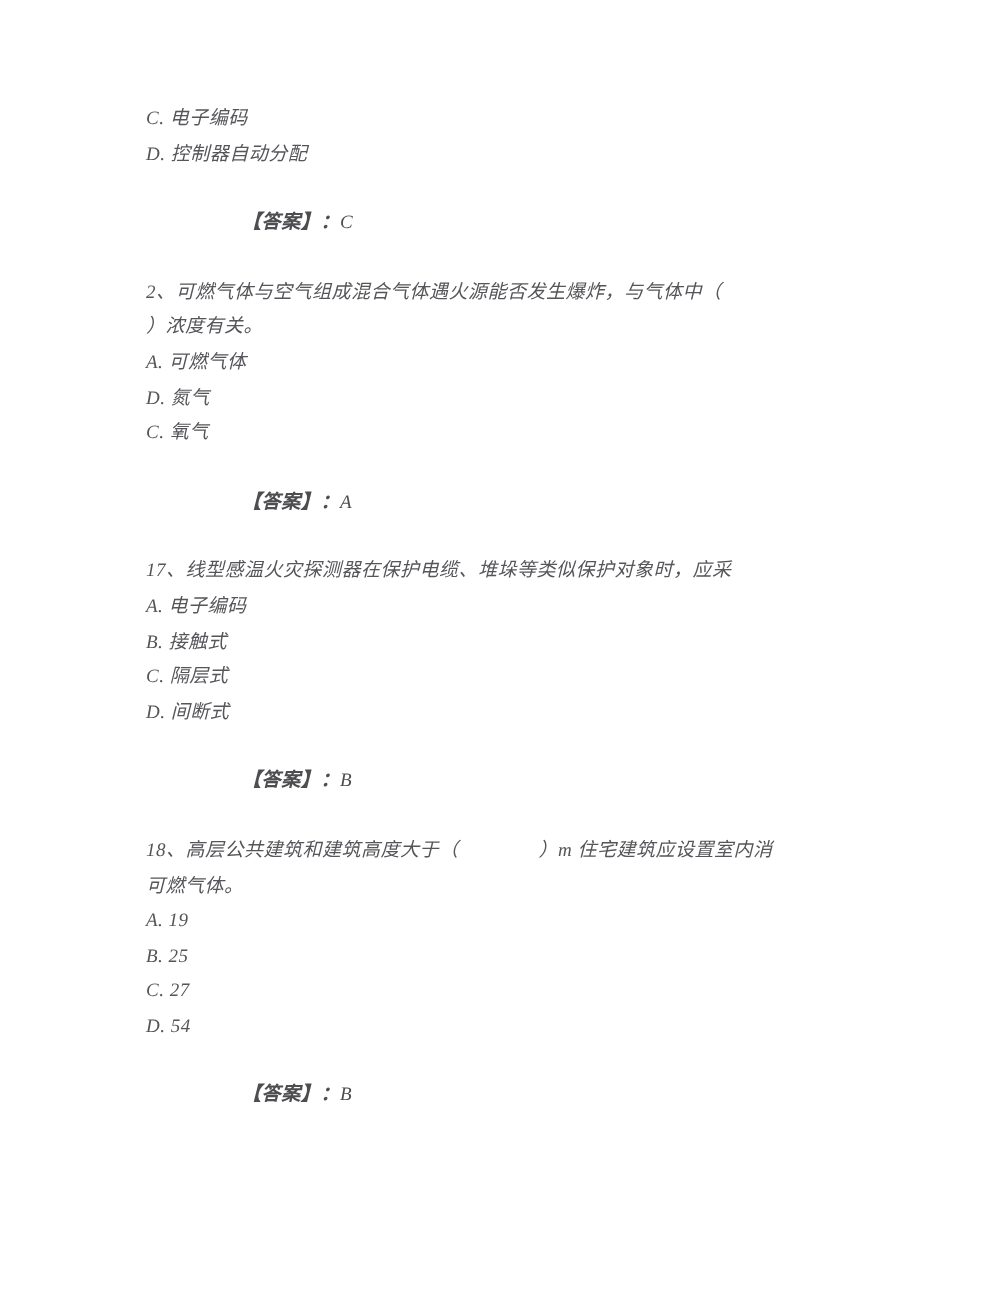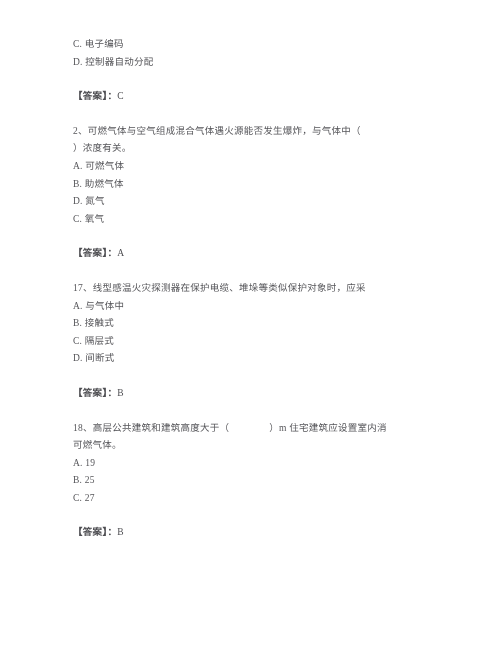--- a/index.html
+++ b/index.html
@@ -14,22 +14,23 @@
     height: 647px;
     background: #ffffff;
     overflow: hidden;
     font-family: "Liberation Serif", "DejaVu Serif", serif;
     color: #56565a;
     -webkit-font-smoothing: antialiased;
   }
   .content {
     position: absolute;
     left: 73px;
-    top: 36px;
+    top: 52px;
     width: 360px;
+    font-style: italic;
   }
 
   .qline,
   .optline,
   .ansline {
     margin: 0;
     font-size: 9.5px;
     line-height: 17.6px;
     letter-spacing: 0.25px;
     color: #56565a;
@@ -46,21 +47,21 @@
     color: #4e4e52;
     letter-spacing: 0.3px;
   }
   .ansline .ansval {
     font-weight: 400;
   }
 
   
   .stem        { margin-bottom: 0px; }
   .options     { margin-top: 0px; }
-  .answer-wrap { margin-top: 17px; margin-bottom: 17px; }
+  .answer-wrap { margin-top: 17px; margin-bottom: 17px; margin-left: 48px; }
 
   .q-block + .q-block { margin-top: 0; }
 
   .blank-rule {
     display: inline-block;
     width: 44px;
     border-bottom: 1px solid #8b8b8f;
     vertical-align: -2px;
     margin: 0 1px;
   }
@@ -85,53 +86,53 @@
       </div>
     </div>
 
     <div class="q-block">
       <div class="stem">
         <p class="qline">2、可燃气体与空气组成混合气体遇火源能否发生爆炸，与气体中（</p>
         <p class="qline">）浓度有关。</p>
       </div>
       <div class="options">
         <p class="optline">A. 可燃气体</p>
-        <p class="optline">B. 助燃气体</p>
         <p class="optline">D. 氮气</p>
         <p class="optline">C. 氧气</p>
       </div>
       <div class="answer-wrap">
         <p class="ansline"><span>【答案】：</span><span class="ansval">A</span></p>
       </div>
     </div>
 
     <div class="q-block">
       <div class="stem">
         <p class="qline">17、线型感温火灾探测器在保护电缆、堆垛等类似保护对象时，应采</p>
       </div>
       <div class="options">
-        <p class="optline">A. 与气体中</p>
+        <p class="optline">A. 电子编码</p>
         <p class="optline">B. 接触式</p>
         <p class="optline">C. 隔层式</p>
         <p class="optline">D. 间断式</p>
       </div>
       <div class="answer-wrap">
         <p class="ansline"><span>【答案】：</span><span class="ansval">B</span></p>
       </div>
     </div>
 
     <div class="q-block">
       <div class="stem">
         <p class="qline"><span>18、高层公共建筑和建筑高度大于（</span><span class="gap-paren"></span><span>）m 住宅建筑应设置室内消</span></p>
         <p class="qline">可燃气体。</p>
       </div>
       <div class="options">
         <p class="optline">A. 19</p>
         <p class="optline">B. 25</p>
         <p class="optline">C. 27</p>
+        <p class="optline">D. 54</p>
       </div>
       <div class="answer-wrap">
         <p class="ansline"><span>【答案】：</span><span class="ansval">B</span></p>
       </div>
     </div>
 
   </div>
 </div>
 
 </body></html>

